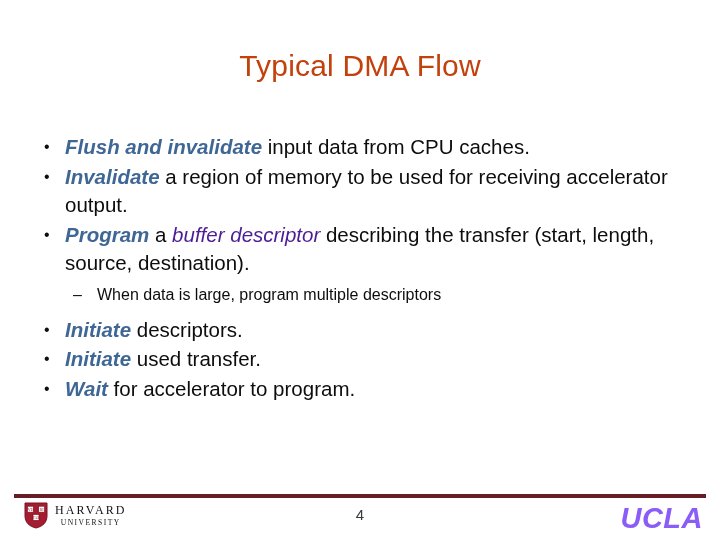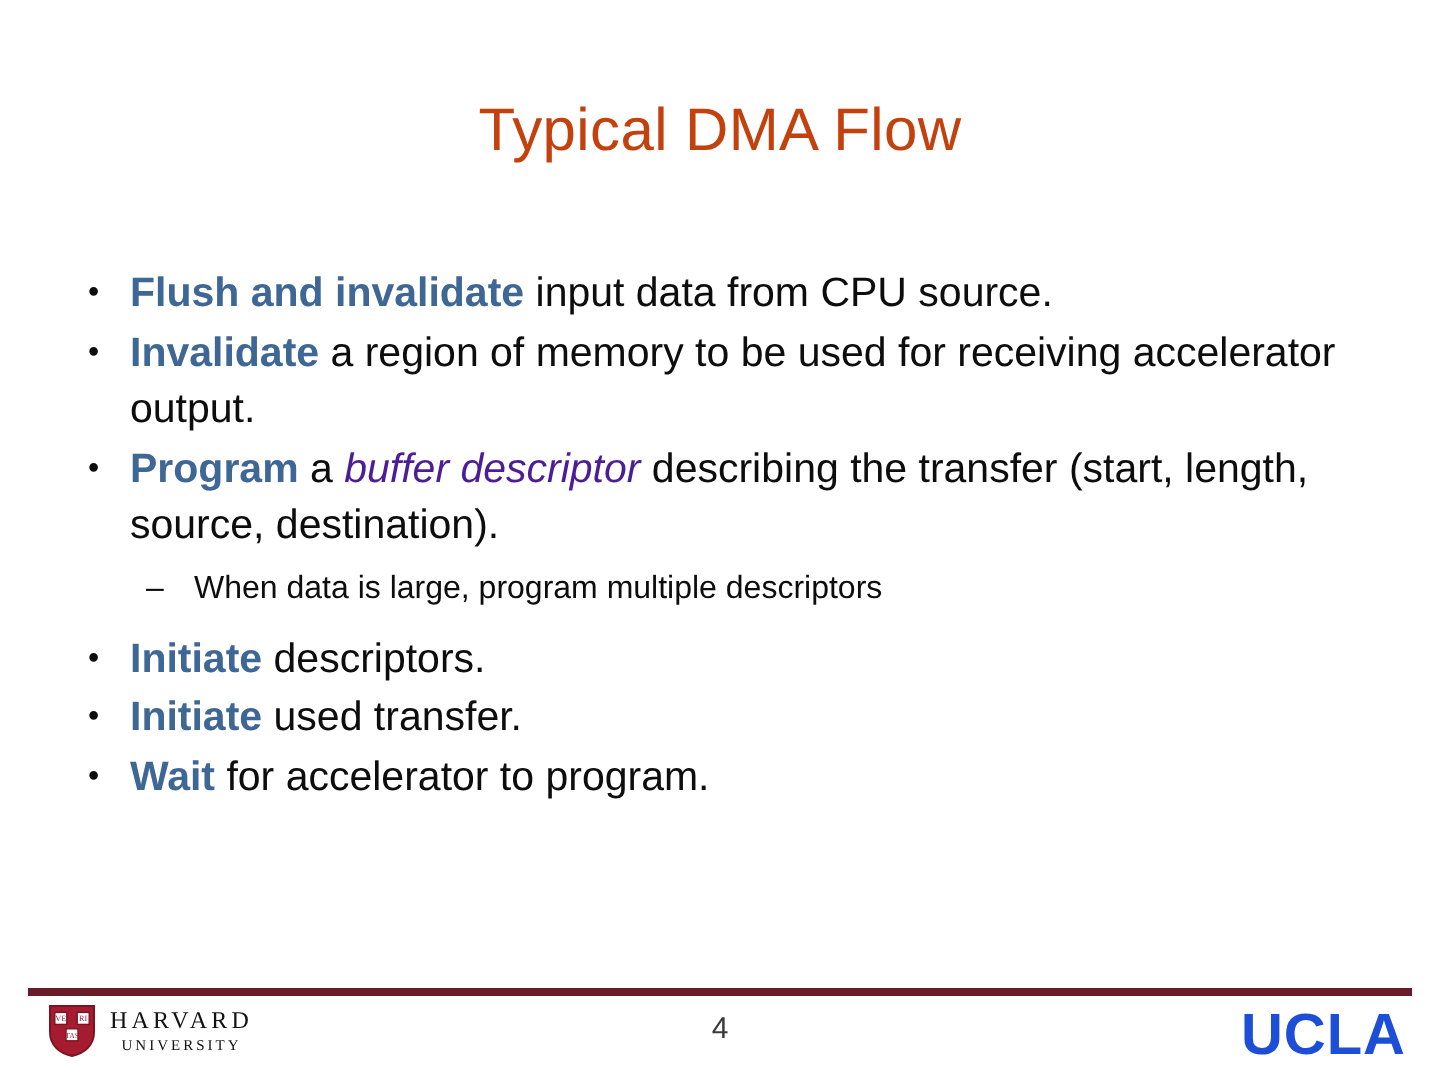--- a/index.html
+++ b/index.html
@@ -85,20 +85,21 @@
     left: 8px;
     top: 0;
     font-size: 16px;
     line-height: 23px;
     color: #0d0d0d;
   }
 
   .kw {
     color: #3f6795;
     font-weight: bold;
+    font-style: italic;
   }
   .it {
     font-style: italic;
     color: #4c1d95;
   }
 
   
   .footer-rule {
     position: absolute;
     left: 14px;
@@ -161,37 +162,38 @@
     color: #3a3a3a;
   }
 
   
   .ucla {
     position: absolute;
     right: 17px;
     top: 4px;
     font-size: 29px;
     font-weight: bold;
-    color: #1d4ed8;
+    font-style: italic;
+    color: #8b5cf6;
     letter-spacing: 0.5px;
     line-height: 32px;
   }
 </style>
 </head>
 <body>
 
 <div class="slide">
 
   <div class="title">Typical DMA Flow</div>
 
   <div class="body-area">
     <ul class="level1">
 
       <li class="bullet1">
-        <span class="marker">•</span><span class="kw">Flush and invalidate</span><span> input data from CPU source.</span>
+        <span class="marker">•</span><span class="kw">Flush and invalidate</span><span> input data from CPU caches.</span>
       </li>
 
       <li class="bullet1">
         <span class="marker">•</span><span class="kw">Invalidate</span><span> a region of memory to be used for receiving accelerator output.</span>
       </li>
 
       <li class="bullet1">
         <span class="marker">•</span><span class="kw">Program</span><span> a </span><span class="it">buffer descriptor</span><span> describing the transfer (start, length, source, destination).</span>
         <ul class="level2">
           <li class="bullet2">

